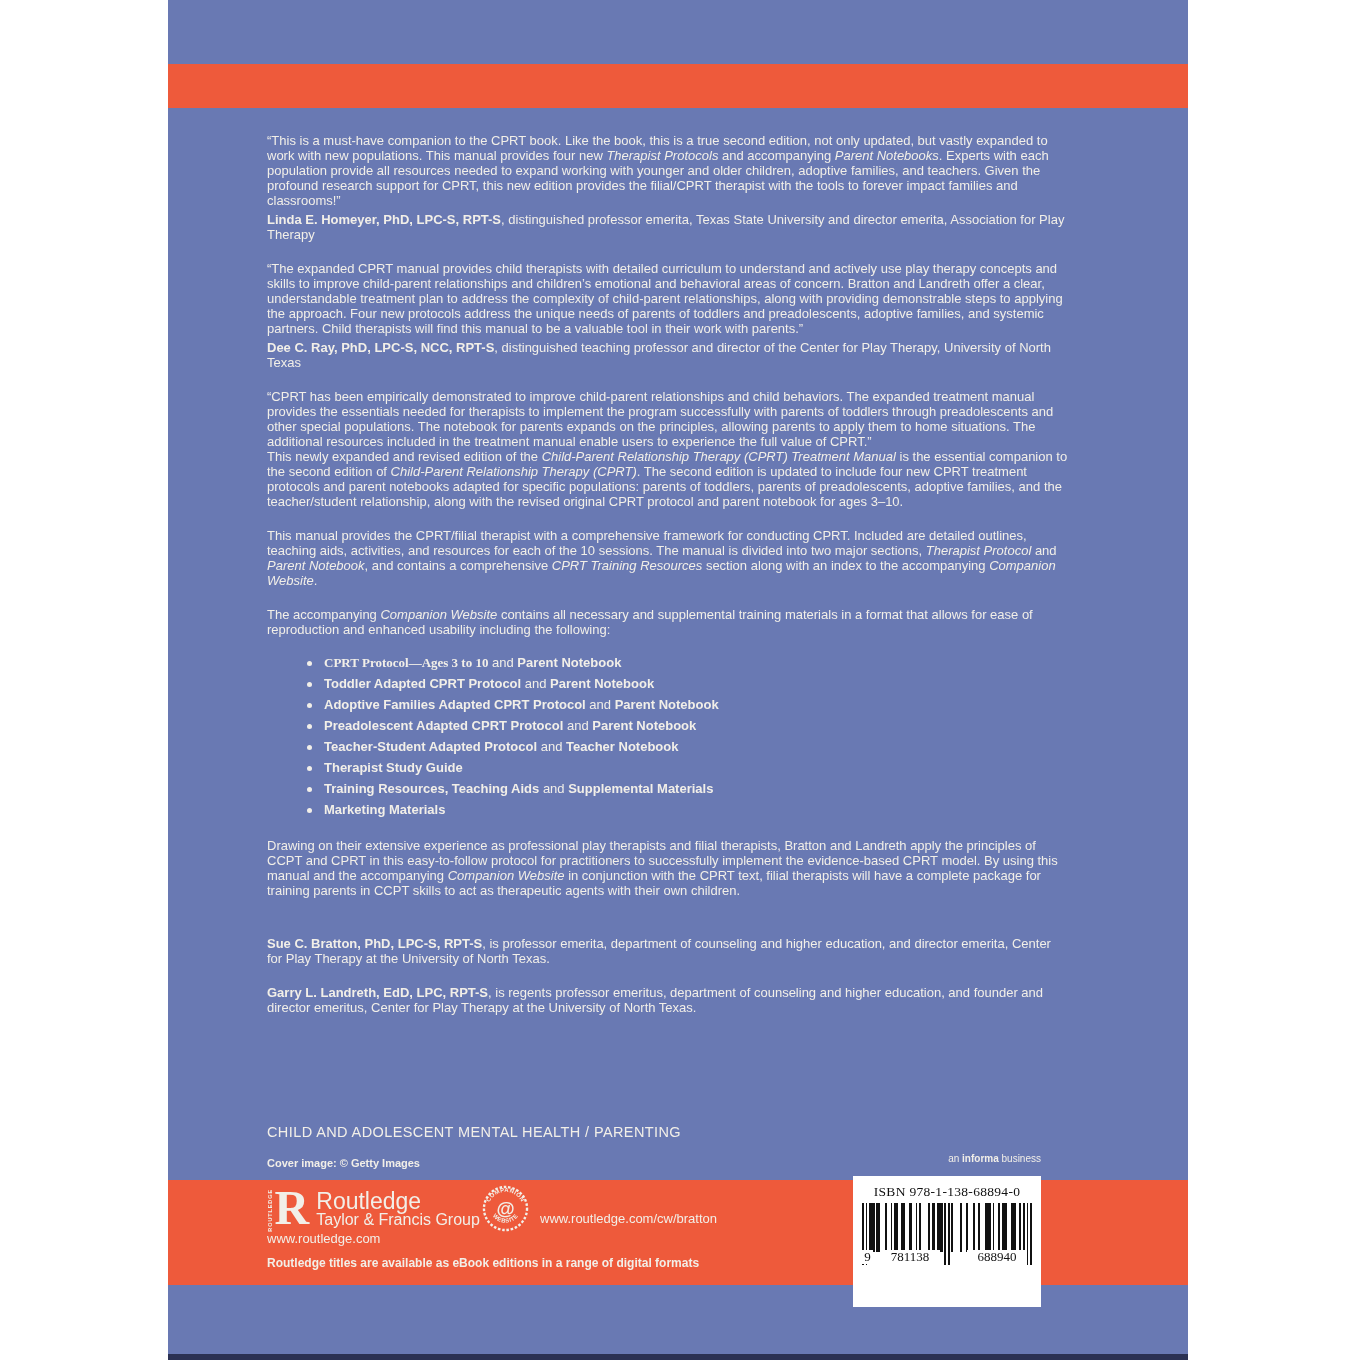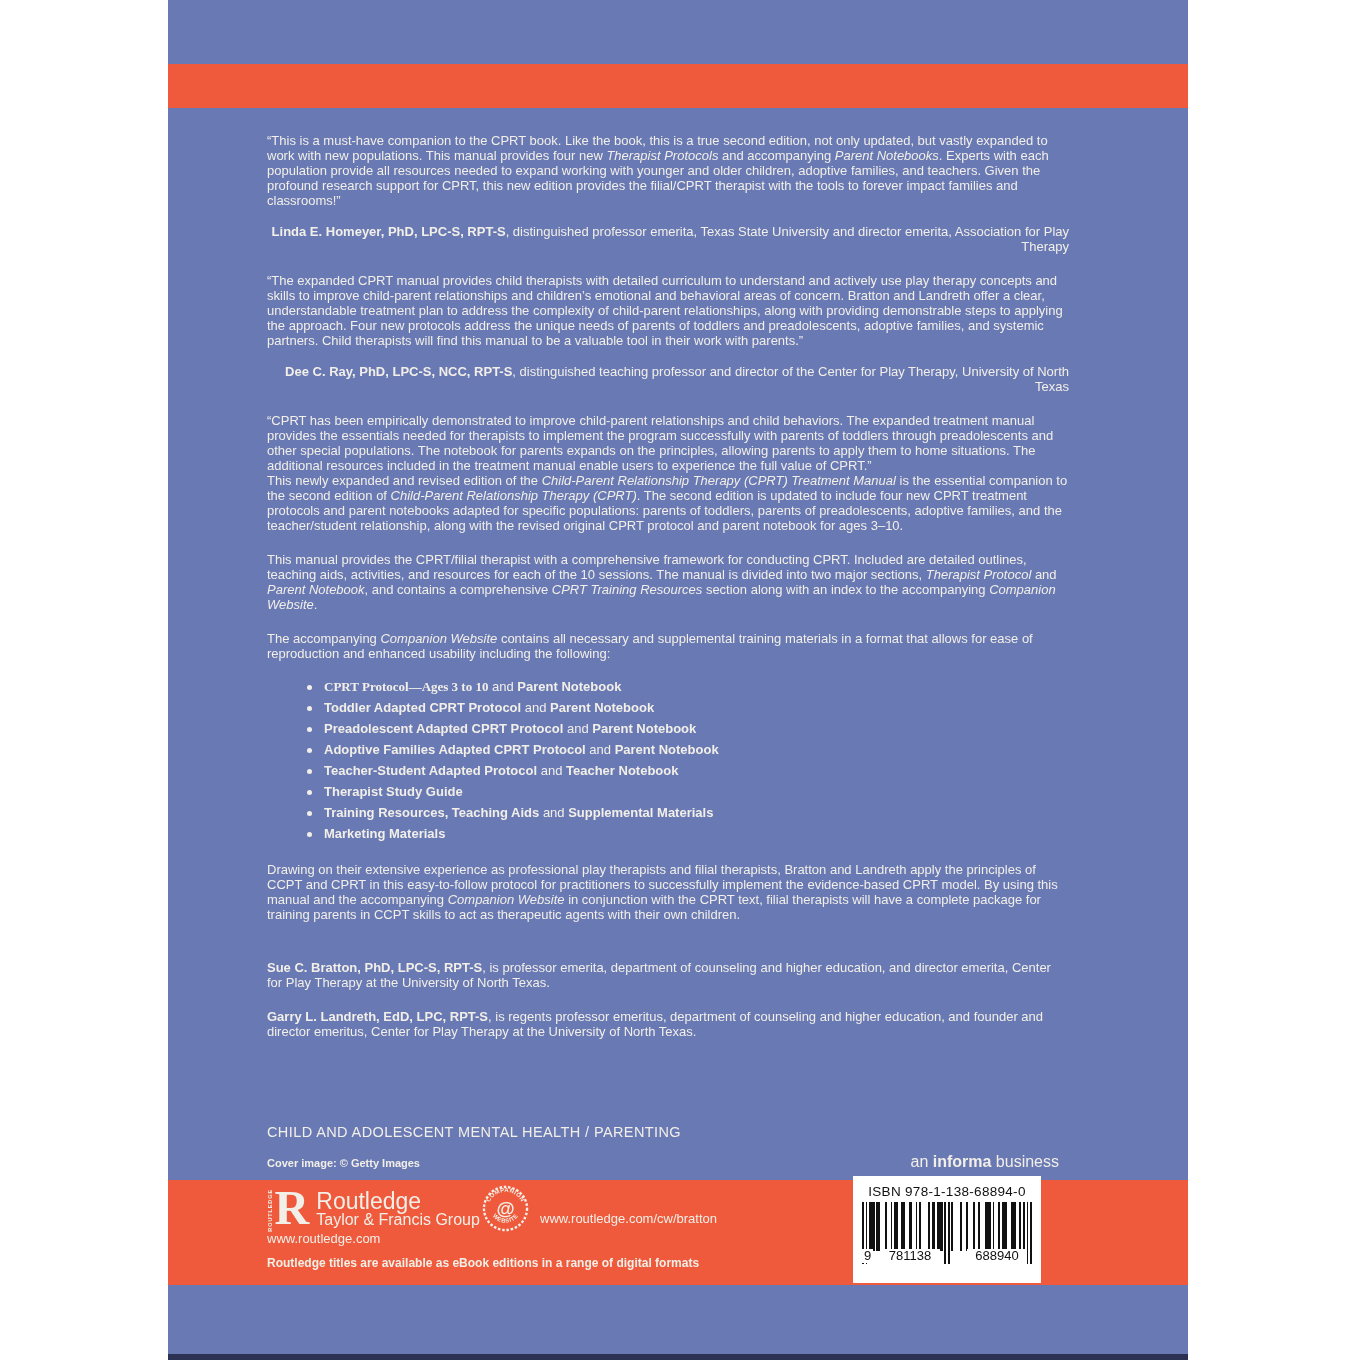--- a/index.html
+++ b/index.html
@@ -15,36 +15,36 @@
     position:relative;width:1020px;height:1360px;margin-left:168px;
     background:var(--blue);color:var(--ink);overflow:hidden;
   }
   .band-top{position:absolute;top:64px;left:0;right:0;height:44px;background:var(--orange);}
   .band-bottom{position:absolute;top:1180px;left:0;right:0;height:105px;background:var(--orange);}
   .bottom-strip{position:absolute;top:1354px;left:0;right:0;height:6px;background:var(--dark);}
 
   .content{position:absolute;top:133px;left:99px;width:802px;}
   .content p{margin:0 0 19px 0;font-size:13px;line-height:15px;}
   p.quote{margin-bottom:0;}
-  p.attrib{margin-top:16px;text-align:right;}
+  p.attrib{margin-top:4px;}
   p.drawing{margin-bottom:38px;}
 
   ul.features{list-style:none;margin:4px 0 21px 0;padding:0 0 0 40px;}
   ul.features li{
     position:relative;padding-left:17px;margin-bottom:7px;
     font-size:13px;line-height:14px;
   }
   ul.features li .dot{
     position:absolute;left:0;top:4.5px;width:5px;height:5px;border-radius:50%;
     background:var(--ink);
   }
 
   .category{position:absolute;top:1124px;left:99px;font-size:14.5px;letter-spacing:0.4px;}
   .credit{position:absolute;top:1157px;left:99px;font-size:11px;font-weight:bold;}
-  .informa{position:absolute;top:1153px;right:129px;font-size:16px;}
+  .informa{position:absolute;top:1153px;right:147px;font-size:10px;}
 
   
   .rlogo-row{position:absolute;left:99px;top:7px;display:flex;align-items:flex-start;}
   .rlogo-mark{display:flex;align-items:stretch;}
   .rlogo-vert{
     writing-mode:vertical-rl;transform:rotate(180deg);
     font-size:5.5px;font-weight:bold;letter-spacing:0.9px;line-height:1.2;
     margin-top:2px;
   }
   .rlogo-r{
@@ -54,22 +54,22 @@
   .rlogo-names{display:flex;flex-direction:column;margin:2px 0 0 7px;}
   .rlogo-name{font-size:23px;line-height:24px;}
   .rlogo-group{font-size:16px;line-height:13px;}
   .r-url{position:absolute;left:99px;top:51px;font-size:13px;}
   .ebook-note{position:absolute;left:99px;top:76px;font-size:12px;font-weight:bold;}
   .stamp{position:absolute;left:314px;top:5px;width:47px;height:47px;}
   .companion-url{position:absolute;left:372px;top:31px;font-size:13px;}
 
   
   .barcode-box{
-    position:absolute;top:1176px;left:685px;width:188px;height:107px;
-    background:#ffffff;z-index:2;color:#111;
+    position:absolute;top:1176px;left:685px;width:188px;height:131px;
+    background:#ffffff;z-index:2;color:#111;font-family:Liberation Serif, serif;
   }
   .isbn{ text-align:center;font-size:13.5px;letter-spacing:0.3px;margin-top:8px;}
   .bars-wrap{position:relative;margin:3px 9px 0 9px;height:62px;}
   .bars-wrap svg{width:100%;height:100%;display:block;}
   .digits span{position:absolute;bottom:1px;font-size:13px;line-height:14px;text-align:center;background:#fff;}
   .d9{left:0;width:11px;}
   .dg1{left:18px;width:60px;}
   .dg2{left:105px;width:60px;}
 </style>
 </head>
@@ -87,22 +87,22 @@
 
     <p class="quote"><span>“CPRT has been empirically demonstrated to improve child-parent relationships and child behaviors. The expanded treatment manual provides the essentials needed for therapists to implement the program successfully with parents of toddlers through preadolescents and other special populations. The notebook for parents expands on the principles, allowing parents to apply them to home situations. The additional resources included in the treatment manual enable users to experience the full value of CPRT.”</span></p>
 
     <p><span>This newly expanded and revised edition of the </span><span style="font-style: italic;">Child-Parent Relationship Therapy (CPRT) Treatment Manual</span><span> is the essential companion to the second edition of </span><span style="font-style: italic;">Child-Parent Relationship Therapy (CPRT)</span><span>. The second edition is updated to include four new CPRT treatment protocols and parent notebooks adapted for specific populations: parents of toddlers, parents of preadolescents, adoptive families, and the teacher/student relationship, along with the revised original CPRT protocol and parent notebook for ages 3–10.</span></p>
     <p><span>This manual provides the CPRT/filial therapist with a comprehensive framework for conducting CPRT. Included are detailed outlines, teaching aids, activities, and resources for each of the 10 sessions. The manual is divided into two major sections, </span><span style="font-style: italic;">Therapist Protocol</span><span> and </span><span style="font-style: italic;">Parent Notebook</span><span>, and contains a comprehensive </span><span style="font-style: italic;">CPRT Training Resources</span><span> section along with an index to the accompanying </span><span style="font-style: italic;">Companion Website</span><span>.</span></p>
     <p><span>The accompanying </span><span style="font-style: italic;">Companion Website</span><span> contains all necessary and supplemental training materials in a format that allows for ease of reproduction and enhanced usability including the following:</span></p>
 
     <ul class="features">
       <li><span class="dot"></span><span><span style="font-weight: bold; font-family: Liberation Serif, serif;">CPRT Protocol—Ages 3 to 10</span><span> and </span><span style="font-weight: bold;">Parent Notebook</span></span></li>
       <li><span class="dot"></span><span><span style="font-weight: bold;">Toddler Adapted CPRT Protocol</span><span> and </span><span style="font-weight: bold;">Parent Notebook</span></span></li>
+      <li><span class="dot"></span><span><span style="font-weight: bold;">Adoptive Families Adapted CPRT Protocol</span><span> and </span><span style="font-weight: bold;">Parent Notebook</span></span></li>
       <li><span class="dot"></span><span><span style="font-weight: bold;">Preadolescent Adapted CPRT Protocol</span><span> and </span><span style="font-weight: bold;">Parent Notebook</span></span></li>
-      <li><span class="dot"></span><span><span style="font-weight: bold;">Adoptive Families Adapted CPRT Protocol</span><span> and </span><span style="font-weight: bold;">Parent Notebook</span></span></li>
       <li><span class="dot"></span><span><span style="font-weight: bold;">Teacher-Student Adapted Protocol</span><span> and </span><span style="font-weight: bold;">Teacher Notebook</span></span></li>
       <li><span class="dot"></span><span><span style="font-weight: bold;">Therapist Study Guide</span></span></li>
       <li><span class="dot"></span><span><span style="font-weight: bold;">Training Resources, Teaching Aids</span><span> and </span><span style="font-weight: bold;">Supplemental Materials</span></span></li>
       <li><span class="dot"></span><span><span style="font-weight: bold;">Marketing Materials</span></span></li>
     </ul>
 
     <p class="drawing"><span>Drawing on their extensive experience as professional play therapists and filial therapists, Bratton and Landreth apply the principles of CCPT and CPRT in this easy-to-follow protocol for practitioners to successfully implement the evidence-based CPRT model. By using this manual and the accompanying </span><span style="font-style: italic;">Companion Website</span><span> in conjunction with the CPRT text, filial therapists will have a complete package for training parents in CCPT skills to act as therapeutic agents with their own children.</span></p>
 
     <p><span style="font-weight: bold;">Sue C. Bratton, PhD, LPC-S, RPT-S</span><span>, is professor emerita, department of counseling and higher education, and director emerita, Center for Play Therapy at the University of North Texas.</span></p>
     <p><span style="font-weight: bold;">Garry L. Landreth, EdD, LPC, RPT-S</span><span>, is regents professor emeritus, department of counseling and higher education, and founder and director emeritus, Center for Play Therapy at the University of North Texas.</span></p>

